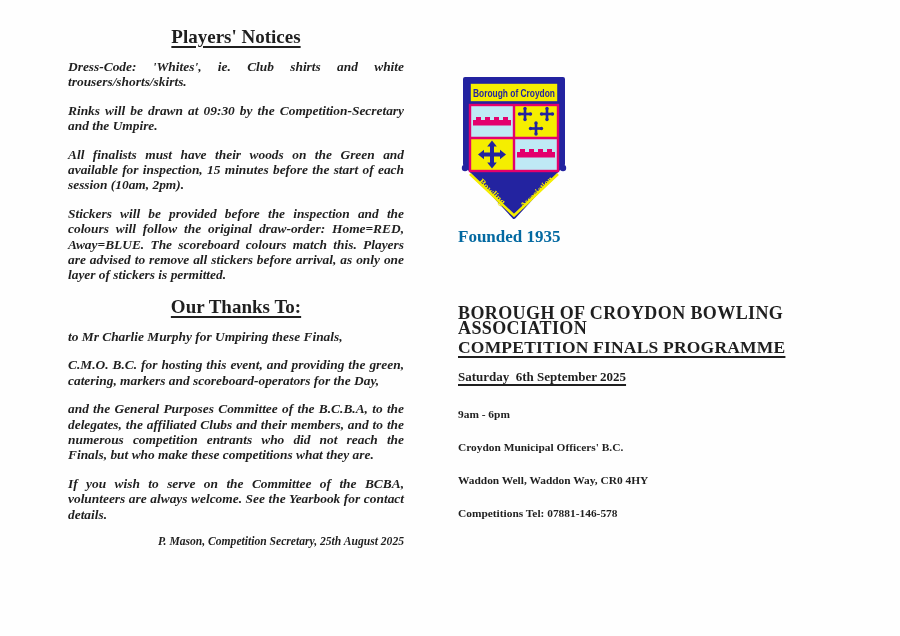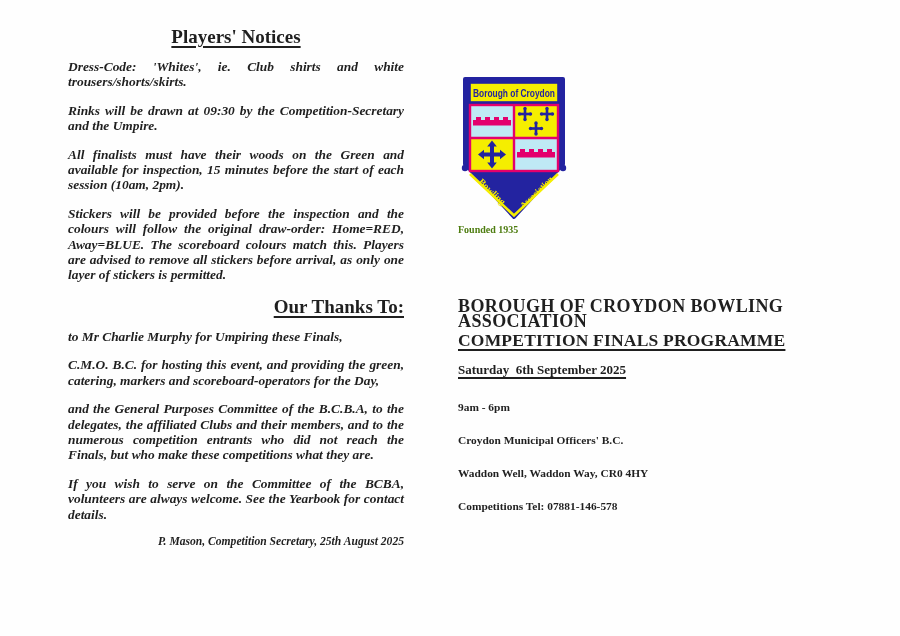--- a/index.html
+++ b/index.html
@@ -2,29 +2,29 @@
 <html><head>
 <meta charset="utf-8">
 <style>
   html,body{margin:0;padding:0;background:#fff;}
   .page{position:relative;width:900px;height:636px;background:#fefefe;overflow:hidden;
         color:#1f1f1f;font-family:"Liberation Serif","DejaVu Serif",serif;}
   
   .left-col{position:absolute;left:68px;top:26px;width:336px;}
   .sec-heading{font-size:19px;font-weight:700;text-align:center;margin:0 0 11px;
                text-decoration:underline;text-underline-offset:3px;text-decoration-thickness:1.5px;}
-  .thanks-heading{text-align:right;}
+  .thanks-heading{}
   .notice{font-size:13.4px;font-weight:700;font-style:italic;text-align:justify;
           line-height:15.4px;margin:0 0 13px;hyphens:none;}
   .signature{font-size:11.6px;font-weight:700;font-style:italic;text-align:right;margin-top:8px;}
   
   .right-col{position:absolute;left:458px;top:0;width:392px;text-align:left;}
   .crest-wrap{margin-top:76px;line-height:0;}
   svg.crest{width:112px;height:146px;}
-  .founded{color:#4d7c0f;font-size:10px;font-weight:700;line-height:15px;}
+  .founded{color:#0369a1;font-size:17px;font-weight:700;margin-top:7px;line-height:15px;}
   .assoc{font-size:18px;font-weight:700;letter-spacing:.4px;margin-top:62px;line-height:15px;}
   .title{font-size:17.5px;font-weight:700;line-height:22px;letter-spacing:.2px;
          text-decoration:underline;text-underline-offset:3px;text-decoration-thickness:2px;}
   .date{font-size:13px;font-weight:700;margin-top:8px;line-height:22px;white-space:pre;
         text-decoration:underline;text-underline-offset:3px;text-decoration-thickness:2px;}
   .detail{font-size:11.4px;font-weight:700;margin-top:19px;line-height:14px;}
   .banner-text{fill:#2323a0;font-family:"Liberation Sans","DejaVu Sans",sans-serif;
                font-weight:700;font-size:10.5px;}
   .ribbon-text{fill:#f5ee00;font-weight:700;font-family:"Liberation Serif",serif;}
 </style>

